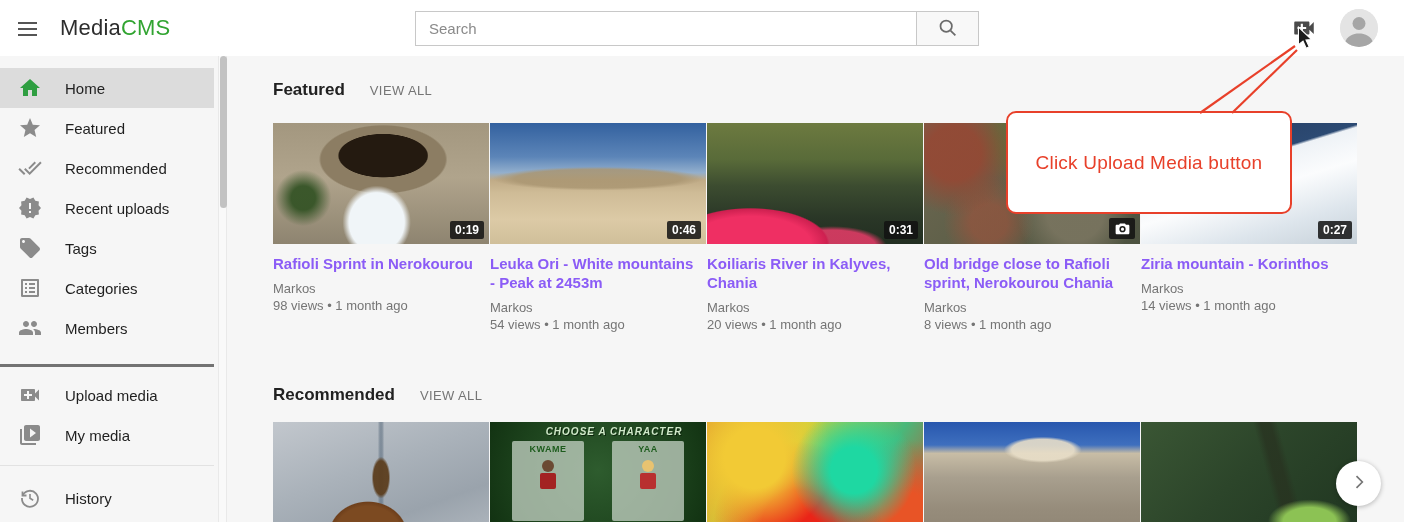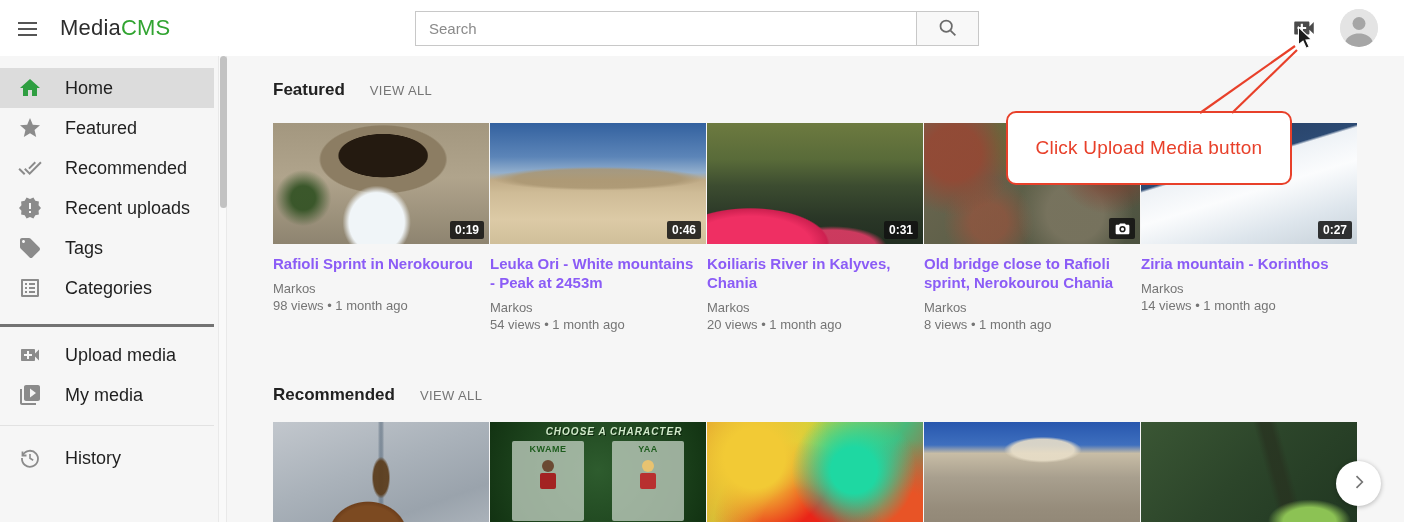--- a/index.html
+++ b/index.html
@@ -26,21 +26,21 @@
   
   .sidebar { position:absolute; left:0; top:0; width:228px; height:466px; }
   .sb-scroll { position:absolute; right:1px; top:0; width:9px; height:466px; background:#f9f9f9; border-left:1px solid #e9e9e9; border-right:1px solid #e9e9e9; }
   .sb-thumb { position:absolute; left:1px; top:0; width:7px; height:152px; border-radius:4px; background:#c2c2c2; cursor:pointer; }
   .sb-group1 { padding-top:12px; }
   .sb-group2 { margin:16px 14px 0 0; border-top:3px solid #737373; padding-top:8px; }
   .sb-group3 { margin:10px 14px 0 0; border-top:1px solid #e2e2e2; padding-top:12px; }
   .side-item { width:214px; height:40px; display:flex; align-items:center; padding-left:18px; cursor:pointer; }
   .side-item.active { background:#dcdcdc; }
   .side-item .ic { width:24px; height:24px; flex:none; display:flex; align-items:center; justify-content:center; }
-  .side-item .lbl { margin-left:23px; font-size:18px; color:#1f1f1f; white-space:nowrap; }
+  .side-item .lbl { margin-left:23px; font-size:15px; color:#1f1f1f; white-space:nowrap; }
 
   
   .main { position:absolute; left:228px; top:0; width:1176px; height:466px; padding-left:45px; }
   .sec-head { display:flex; align-items:baseline; height:20px; }
   .sec-head.first { margin-top:24px; }
   .sec-head.second { margin-top:51px; }
   .sec-title { font-size:17px; font-weight:bold; color:#212121; }
   .view-all { margin-left:25px; font-size:13px; color:#757575; letter-spacing:.4px; cursor:pointer; }
   .row { display:flex; margin-top:23px; }
   .row.second { margin-top:17px; }
@@ -103,21 +103,21 @@
   .r2-panel.left { left:22px; } .r2-panel.right { right:22px; }
   .r2-name { text-align:center; font-size:9px; font-weight:bold; color:#1d5c1d; margin-top:3px; letter-spacing:.5px; }
   .r2-char { width:16px; margin:6px auto 0; }
   .r2-head { width:12px; height:12px; border-radius:50%; margin:0 auto; }
   .r2-body { width:16px; height:16px; border-radius:2px; margin-top:1px; }
 
   
   .next-btn { position:absolute; left:1336px; top:405px; width:45px; height:45px; border-radius:50%; background:#fff; border:none; box-shadow:0 1px 5px rgba(0,0,0,.28); cursor:pointer; display:flex; align-items:center; justify-content:center; z-index:20; }
 
   
-  .callout-box { position:absolute; left:1006px; top:111px; width:286px; height:74px; background:#fff; border:2px solid #e8402a; border-radius:10px; display:flex; align-items:center; justify-content:center; z-index:40; }
+  .callout-box { position:absolute; left:1006px; top:111px; width:286px; height:103px; background:#fff; border:2px solid #e8402a; border-radius:10px; display:flex; align-items:center; justify-content:center; z-index:40; }
   .callout-text { color:#e8402a; font-size:19px; letter-spacing:.2px; }
   .callout-tail { position:absolute; left:1190px; top:42px; z-index:41; }
   .cursor { position:absolute; left:1297px; top:26px; z-index:50; pointer-events:none; }
 </style>
 </head>
 <body>
 
 <div class="header">
   <button class="hamburger">
       <span></span>
@@ -199,20 +199,28 @@
         <span class="lbl">Tags</span>
       </div>
       <div class="side-item">
         <span class="ic">
             <svg width="24" height="24" viewBox="0 0 24 24" fill="#8b8b8b">
               <path d="M11 7h6v2h-6zm0 4h6v2h-6zm0 4h6v2h-6zM7 7h2v2H7zm0 4h2v2H7zm0 4h2v2H7zM20.1 3H3.9c-.5 0-.9.4-.9.9v16.2c0 .4.4.9.9.9h16.2c.4 0 .9-.5.9-.9V3.9c0-.5-.5-.9-.9-.9zM19 19H5V5h14v14z"></path>
             </svg>
           </span>
         <span class="lbl">Categories</span>
       </div>
+      <div class="side-item">
+        <span class="ic">
+            <svg width="24" height="24" viewBox="0 0 24 24" fill="#8b8b8b">
+              <path d="M16 11c1.66 0 2.99-1.34 2.99-3S17.66 5 16 5c-1.66 0-3 1.34-3 3s1.34 3 3 3zm-8 0c1.66 0 2.99-1.34 2.99-3S9.66 5 8 5C6.34 5 5 6.34 5 8s1.34 3 3 3zm0 2c-2.33 0-7 1.17-7 3.5V19h14v-2.5c0-2.33-4.67-3.5-7-3.5zm8 0c-.29 0-.62.02-.97.05 1.16.84 1.97 1.97 1.97 3.45V19h6v-2.5c0-2.33-4.67-3.5-7-3.5z"></path>
+            </svg>
+          </span>
+        <span class="lbl">Members</span>
+      </div>
     </div>
 
     <div class="sb-group2">
       <div class="side-item">
         <span class="ic">
             <svg width="24" height="24" viewBox="0 0 24 24" fill="#8b8b8b">
               <path d="M17 10.5V7c0-.55-.45-1-1-1H4c-.55 0-1 .45-1 1v10c0 .55.45 1 1 1h12c.55 0 1-.45 1-1v-3.5l4 4v-11l-4 4zM14 13h-3v3H9v-3H6v-2h3V8h2v3h3v2z"></path>
             </svg>
           </span>
         <span class="lbl">Upload media</span>

